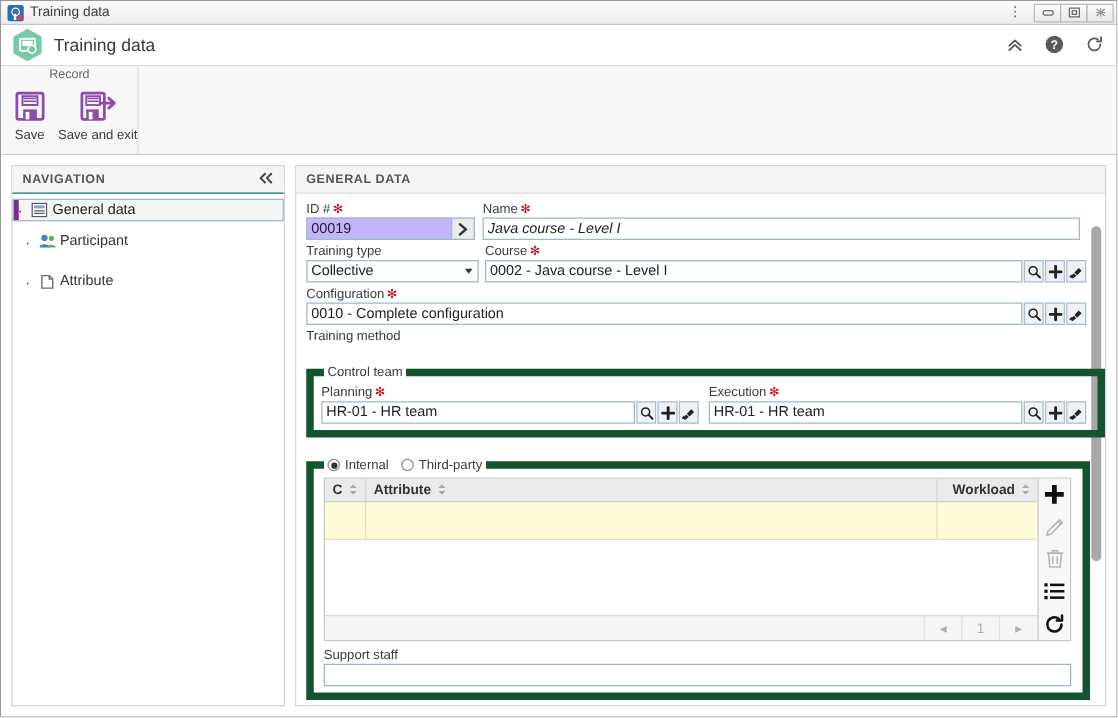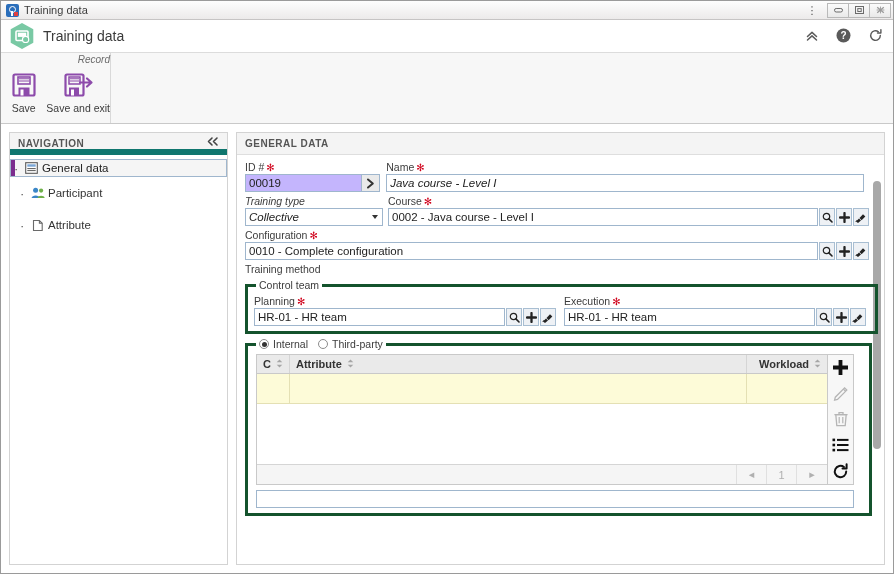--- a/index.html
+++ b/index.html
@@ -67,36 +67,36 @@
     display:flex; flex-direction:column; align-items:stretch;
     background:#f7f7f7;
   }
   .rgroup-body { flex:1 1 auto; display:flex; align-items:flex-start; padding-top:3px; }
   .rbtn {
     flex:1 1 0; display:flex; flex-direction:column; align-items:center; justify-content:flex-start;
     padding-top:2px; cursor:default;
   }
   .rbtn .lbl { font-size:10.5px; color:#3c3c3c; margin-top:3px; white-space:nowrap; }
   .rgroup-title {
-    height:13px; font-size:10px; color:#6a6a6a; text-align:right; line-height:13px;font-style:italic;
+    height:13px; font-size:10px; color:#6a6a6a; text-align:center; line-height:13px;
   }
   .ribbon-rest { flex:1 1 auto; background:#f7f7f7; }
 
   
   .bodywrap { flex:1 1 auto; display:flex; padding:8px; gap:8px; background:#ffffff; min-height:0; }
 
   
   .nav {
     width:219px; flex:0 0 219px;
     border:1px solid #d3d3d3; background:#ffffff;
     display:flex; flex-direction:column;
   }
   .nav-hdr {
-    height:22px; min-height:22px; background:#f4f4f4; border-bottom:6px solid #0f766e;
-    display:flex; align-items:flex-end; padding:0 8px;
+    height:22px; min-height:22px; background:#f4f4f4; border-bottom:1px solid #0f766e;
+    display:flex; align-items:center; padding:0 8px;
   }
   .nav-hdr .t { font-size:10px; letter-spacing:.5px; color:#555; font-weight:bold; flex:1 1 auto; }
   .nav-collapse { color:#444; font-size:11px; line-height:11px; }
   .nav-list { flex:1 1 auto; padding-top:4px; }
   .nav-item {
     height:32px; display:flex; align-items:center; padding-left:10px; position:relative;
     color:#333; font-size:11.5px;
   }
   .nav-item.sel { background:#f5f5f5; }
   .nav-item.sel::before {
@@ -141,21 +141,21 @@
     width:18px; height:18px; border:1px solid #9fb6cd; border-left:none; background:#eaeaea;
     display:flex; align-items:center; justify-content:center;
   }
   .abtn {
     width:16px; height:18px; border:1px solid #a8bed2; background:#eef1f5;
     display:flex; align-items:center; justify-content:center; margin-left:1px;
   }
 
   
   .fs {
-    border:3px solid #14532d; margin:3px 0 4px 0; padding:4px 6px 5px 6px; position:relative;
+    border:6px solid #14532d; margin:16px 0 4px 0; padding:4px 6px 5px 6px; position:relative;
   }
   .fs > legend { font-size:10.5px; color:#3c3c3c; padding:0 3px; margin-left:2px; }
 
   
   .radios { display:flex; align-items:center; gap:10px; }
   .radio { display:flex; align-items:center; gap:4px; font-size:10.5px; color:#3c3c3c; }
   .rdot { width:10px; height:10px; border:1px solid #8c8c8c; border-radius:50%; background:#fff;
           display:flex; align-items:center; justify-content:center; }
   .rdot.on::after { content:""; width:5px; height:5px; background:#333; border-radius:50%; }
 
@@ -352,21 +352,21 @@
           <div class="fld" style="width:484px; margin-left:5px;">
             <span class="lab">
               <span>Name</span>
               <span class="req">✻</span>
             </span>
             <input class="inp" style="width: 100%; font-style: italic;" value="Java course - Level I">
           </div>
         </div>
 
         <div class="row">
-          <div class="fld" style="width:138px;font-style:italic;">
+          <div class="fld" style="width:138px;">
             <span class="lab">
               <span>Training type</span>
             </span>
             <span class="sel" style="width:138px;">
               <span>Collective</span>
               <span class="arr"></span>
             </span>
           </div>
           <div class="fld" style="width:484px; margin-left:5px;">
             <span class="lab">
@@ -582,20 +582,23 @@
               <span class="gtool">
                 <svg width="17" height="17" viewBox="0 0 17 17">
                     <path d="M14.2,8.5 A5.7,5.7 0 1 1 12,4" fill="none" stroke="#111" stroke-width="2" stroke-linecap="round"></path>
                     <path d="M14.6,1.3 L14.6,5.4 L10.5,5.4" fill="none" stroke="#111" stroke-width="2" stroke-linecap="round" stroke-linejoin="round"></path>
                   </svg>
               </span>
             </div>
           </div>
 
           <div class="fld" style="width:598px; margin:5px 0 0 2px;">
+            <span class="lab">
+              <span>Support staff</span>
+            </span>
             <input class="inp" style="width: 100%;" value="">
           </div>
         </fieldset>
 
       </div>
     </div>
   </div>
 </div>
 
 </body></html>

